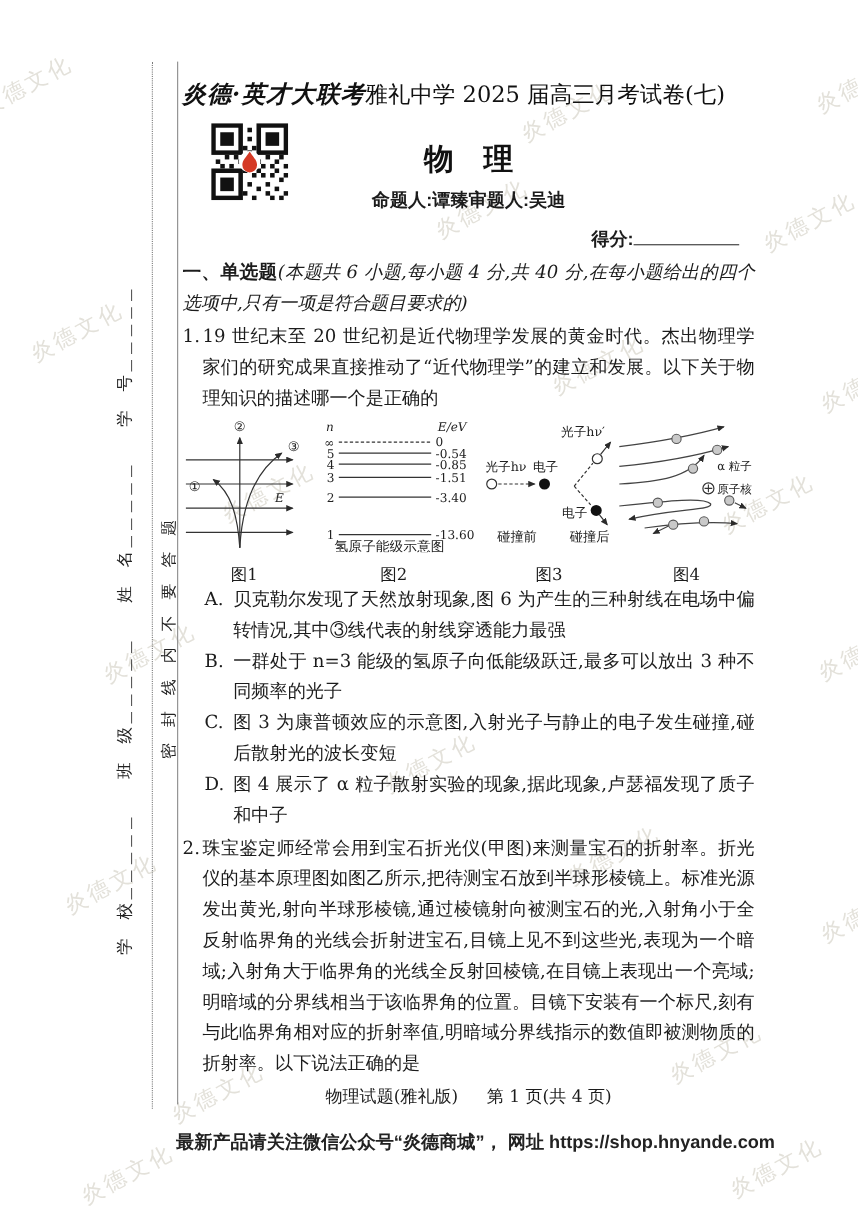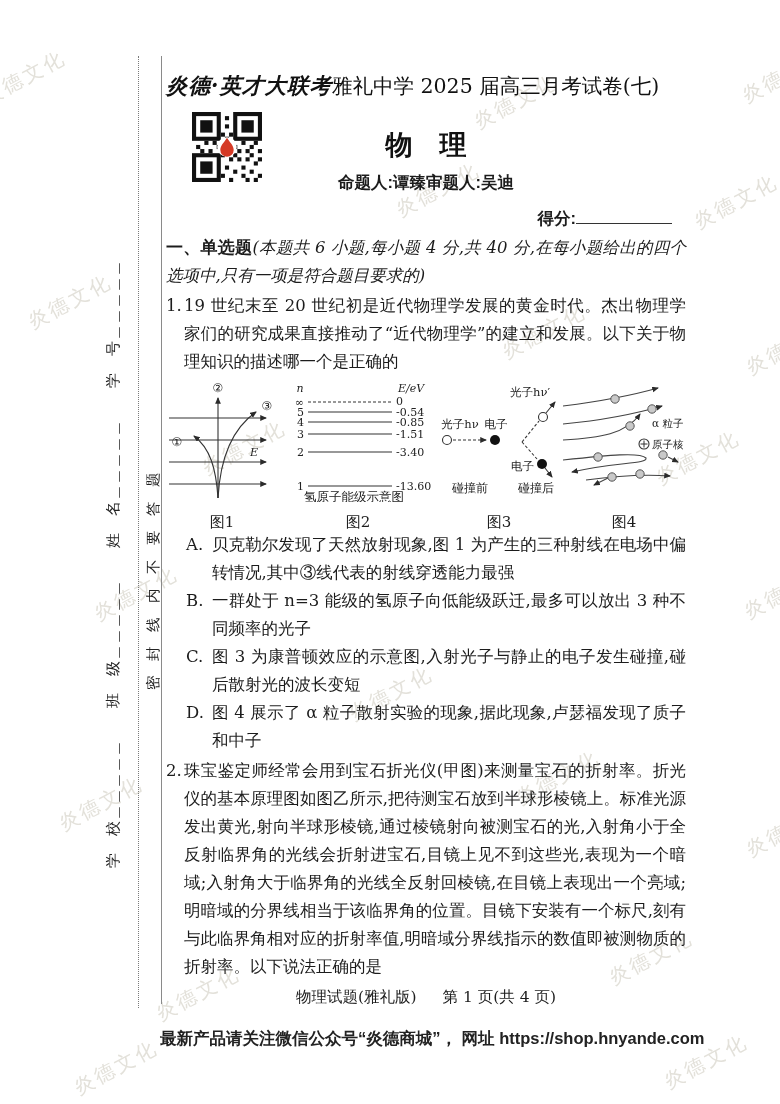--- a/index.html
+++ b/index.html
@@ -307,21 +307,21 @@
         <text x="92" y="47" font-size="10.5">α 粒子</text>
         <text x="92" y="68" font-size="10.5">原子核</text>
       </svg>
       <div class="figcap">图4</div>
     </div>
   </div>
 
   <div class="options">
     <div class="option">
       <span class="olabel">A.</span>
-      <div class="otext">贝克勒尔发现了天然放射现象,图 1 为产生的三种射线在电场中偏转情况,其中③线代表的射线穿透能力最强</div>
+      <div class="otext">贝克勒尔发现了天然放射现象,图 6 为产生的三种射线在电场中偏转情况,其中③线代表的射线穿透能力最强</div>
     </div>
     <div class="option">
       <span class="olabel">B.</span>
       <div class="otext">一群处于 n=3 能级的氢原子向低能级跃迁,最多可以放出 3 种不同频率的光子</div>
     </div>
     <div class="option">
       <span class="olabel">C.</span>
       <div class="otext">图 3 为康普顿效应的示意图,入射光子与静止的电子发生碰撞,碰后散射光的波长变短</div>
     </div>
     <div class="option">

